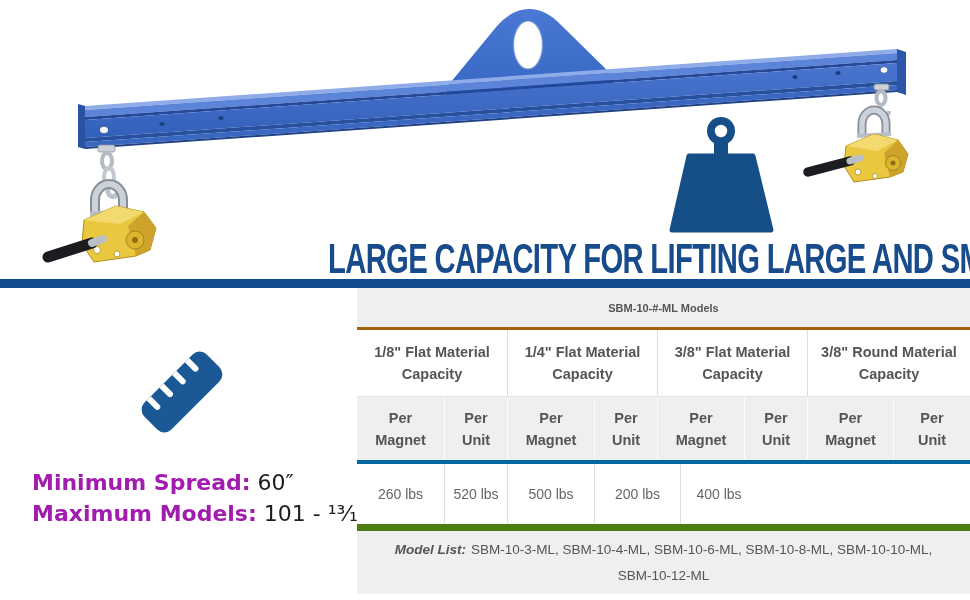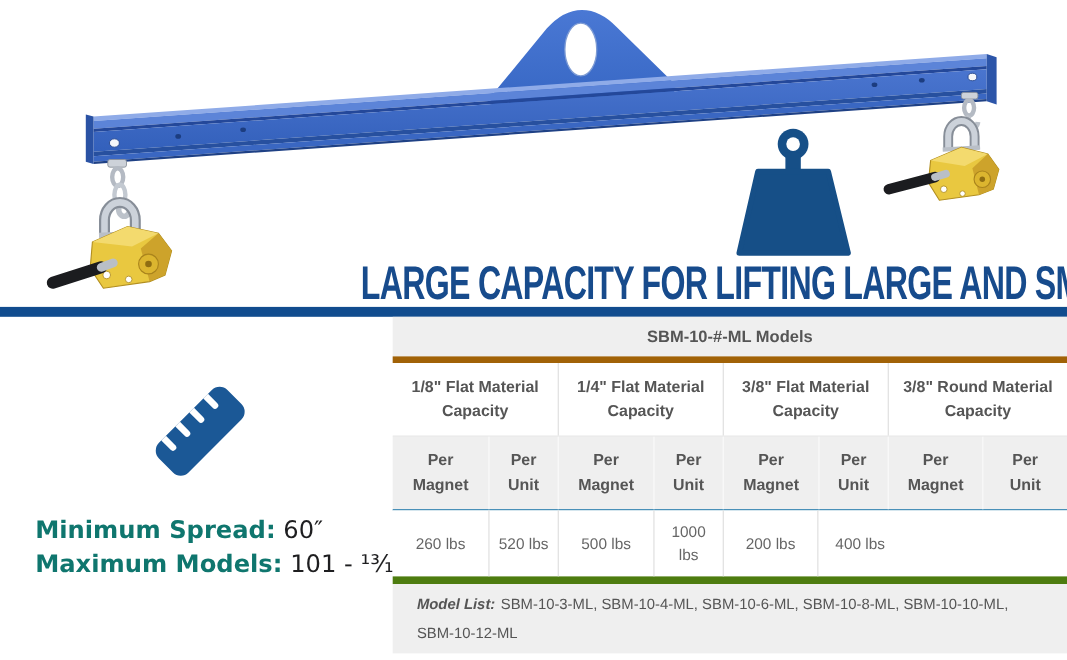--- a/index.html
+++ b/index.html
@@ -41,39 +41,39 @@
     border-radius:0 0 3px 3px;
   }
   .tick.t1{left:13px;} .tick.t2{left:31px;} .tick.t3{left:49px;} .tick.t4{left:67px;}
 
   
   .specs {
     position:absolute; left:32px; top:467px;
     font-family:"DejaVu Sans", sans-serif;
   }
   .spec-line { font-size:22px; line-height:31px; color:#1e1e20; white-space:nowrap; }
-  .spec-label { color:#0f766e; font-weight:700; margin-right:7px; }
+  .spec-label { color:#a21caf; font-weight:700; margin-right:7px; }
 
   
   .spec-table {
     position:absolute; left:357px; top:288px; width:613px;
     color:#555; font-family:"Liberation Sans", sans-serif;
   }
   .t-row { display:flex; width:100%; }
   .gray { background:#efefef; }
   .row-title {
     height:42px; align-items:center; justify-content:center;
-    font-size:15px; font-weight:700; border-bottom:6px solid #a16207;
+    font-size:11px; font-weight:700; border-bottom:3px solid #a16207;
   }
   .row-groups { height:67px; border-bottom:1px solid #e2e2e2; background:#fff; }
-  .row-sub    { height:67px; border-bottom:1px solid #0369a1;align-items:center; }
+  .row-sub    { height:67px; border-bottom:4px solid #0369a1;align-items:center; }
   .row-data   { height:67px; border-bottom:7px solid #4d7c0f; background:#fff; }
   .row-models {
     height:63px; align-items:center; justify-content:center;
-    font-size:13.5px; padding:0 22px; line-height:26px;
+    font-size:13.5px; padding:0 22px; text-align:center; line-height:26px;
   }
   .cell {
     display:flex; align-items:center; justify-content:center;
     text-align:center; height:100%;
   }
   .g  { width:150px; } .g4 { width:163px; }
   .cm { width:87px; }  .cu { width:63px; }
   .cm4{ width:86px; }  .cu4{ width:77px; }
   .row-groups .cell { font-size:14.5px; font-weight:700; line-height:22px; padding:0 12px; }
   .row-sub .cell    { font-size:14.5px; font-weight:700; line-height:22px; padding:0 16px; }
@@ -212,21 +212,20 @@
       <div class="cell cm">Per Magnet</div>
       <div class="cell cu">Per Unit</div>
       <div class="cell cm4">Per Magnet</div>
       <div class="cell cu4">Per Unit</div>
     </div>
 
     <div class="t-row row-data">
       <div class="cell cm">260 lbs</div>
       <div class="cell cu">520 lbs</div>
       <div class="cell cm">500 lbs</div>
-      <div class="cell cu">1000 lbs</div>
       <div class="cell cm4">200 lbs</div>
       <div class="cell cu4">400 lbs</div>
     </div>
 
     <div class="t-row row-models gray">
       <p>
         <span class="model-label">Model List:</span><span>SBM-10-3-ML, SBM-10-4-ML, SBM-10-6-ML, SBM-10-8-ML, SBM-10-10-ML, SBM-10-12-ML</span>
       </p>
     </div>
   </div>

